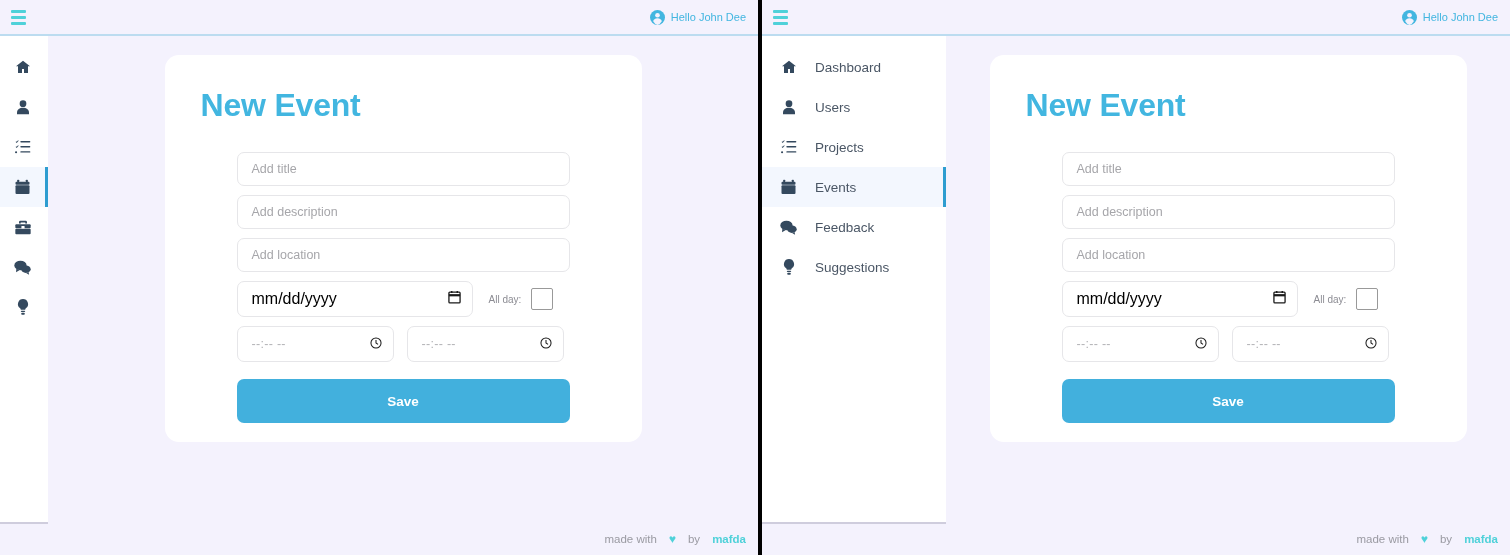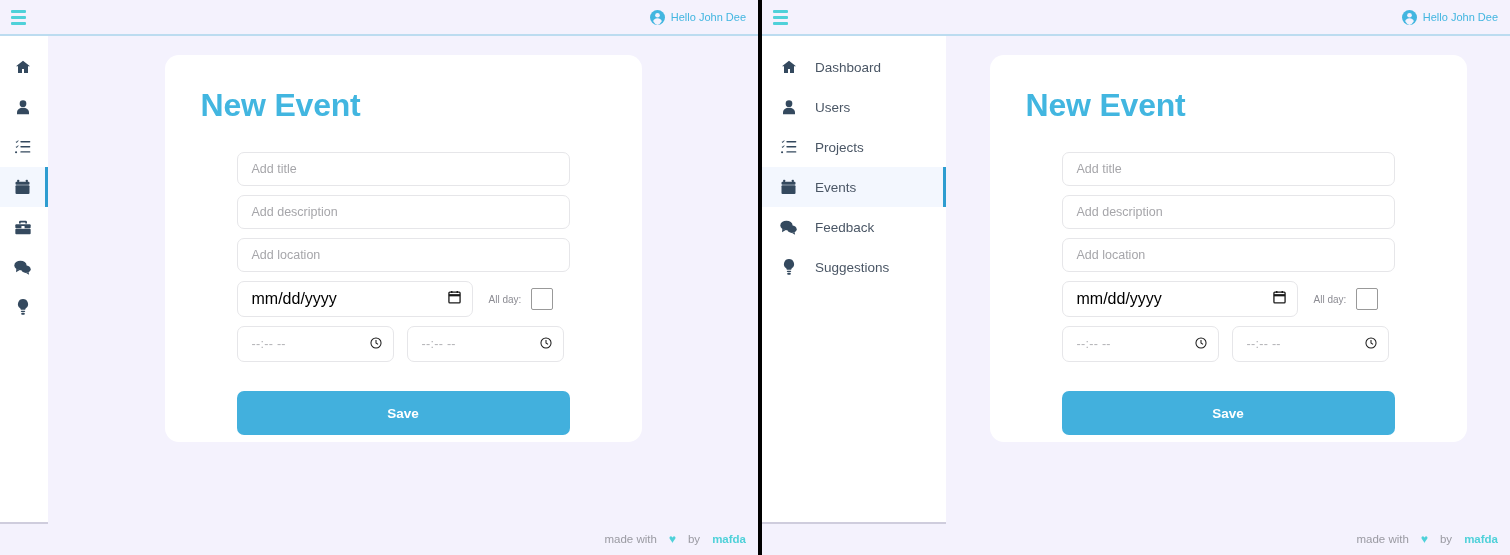--- a/index.html
+++ b/index.html
@@ -118,21 +118,21 @@
   .row-times { display: flex; gap: 13px; margin-bottom: 9px; }
   .field-time {
     width: 157px; height: 36px;
     border: 1px solid #e6e6e9; border-radius: 7px; background: #fff;
     display: flex; align-items: center; justify-content: space-between;
     padding: 0 11px 0 14px;
   }
   .time-ph { color: #b3b3b6; font-size: 12.5px; letter-spacing: 0.3px; }
 
   .save-btn {
-    width: 333px; height: 44px; margin-top: 20px;
+    width: 333px; height: 44px; margin-top: 8px;
     background: #42b0dd; border: none; border-radius: 7px;
     color: #ffffff; font-size: 13.5px; font-weight: bold;
     font-family: "Liberation Sans", sans-serif;
     cursor: pointer;
   }
 
   
   .footer {
     height: 29px;
     background: #f4f2fd;

